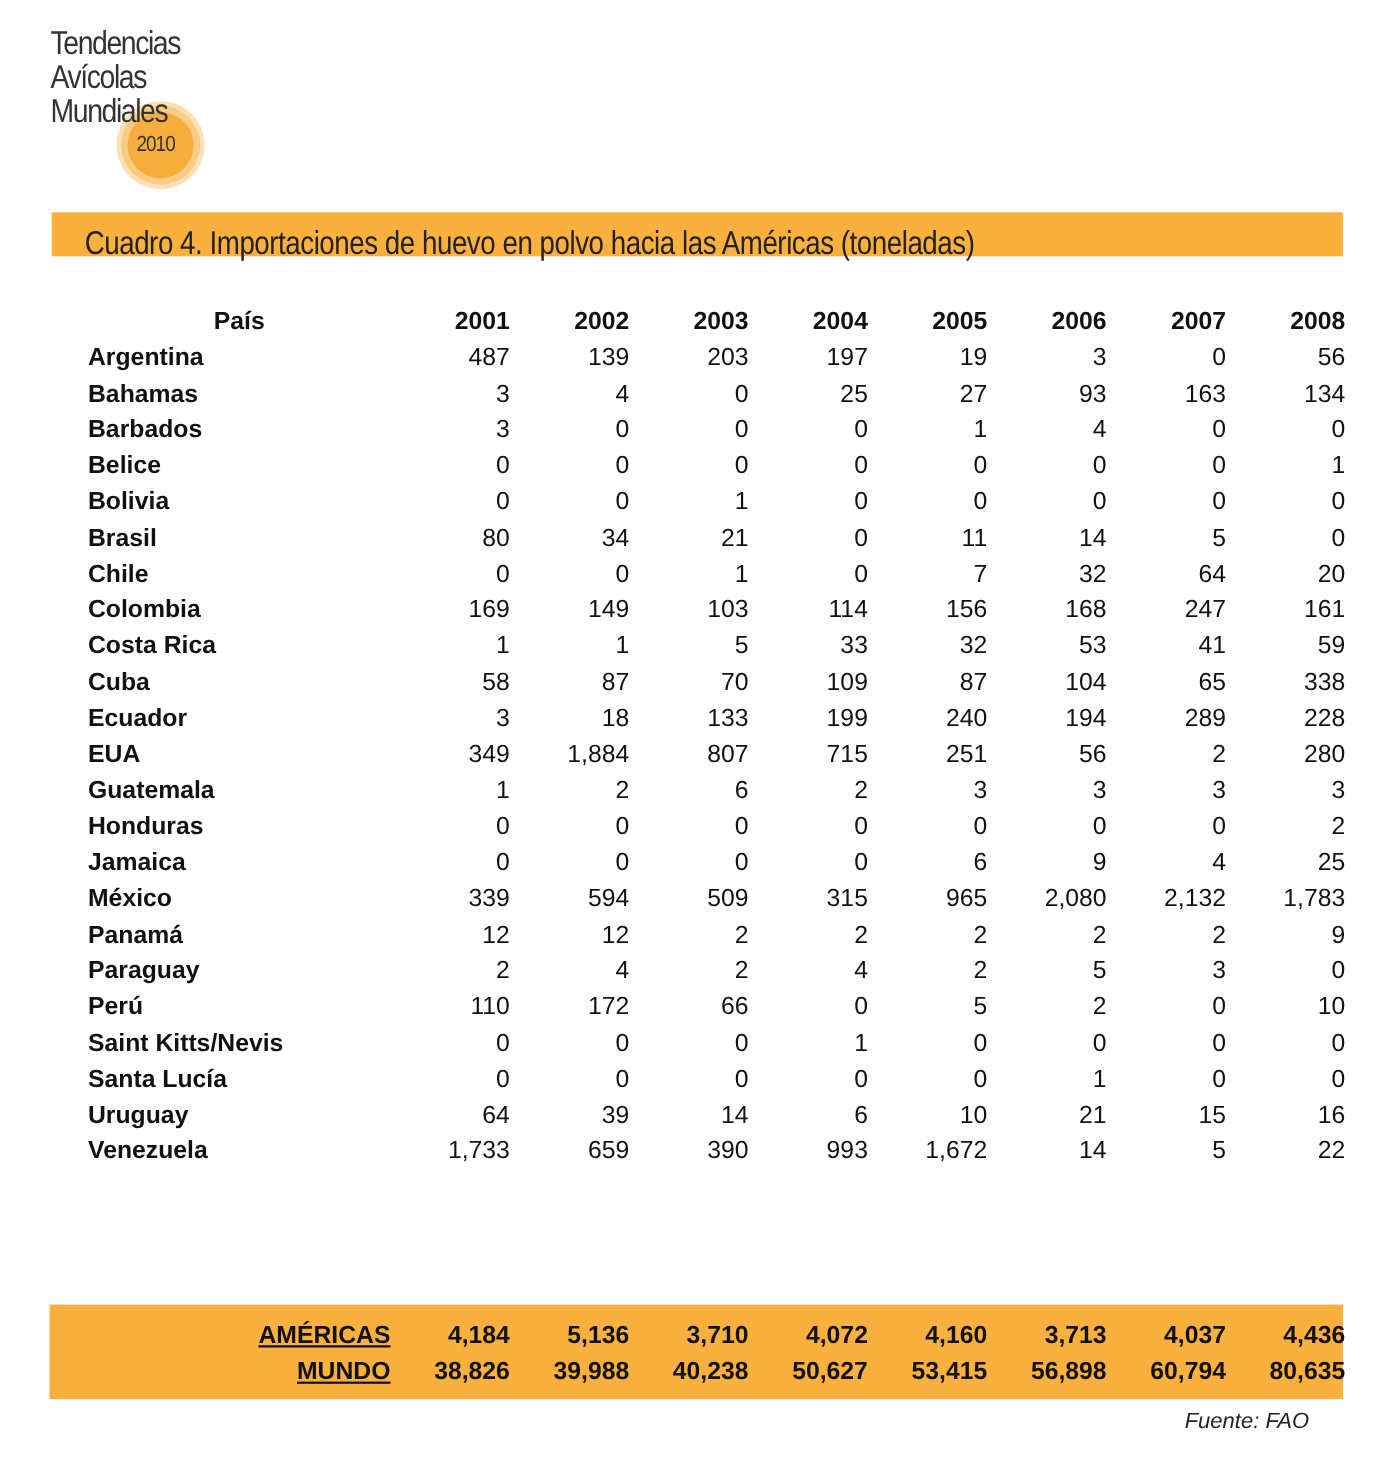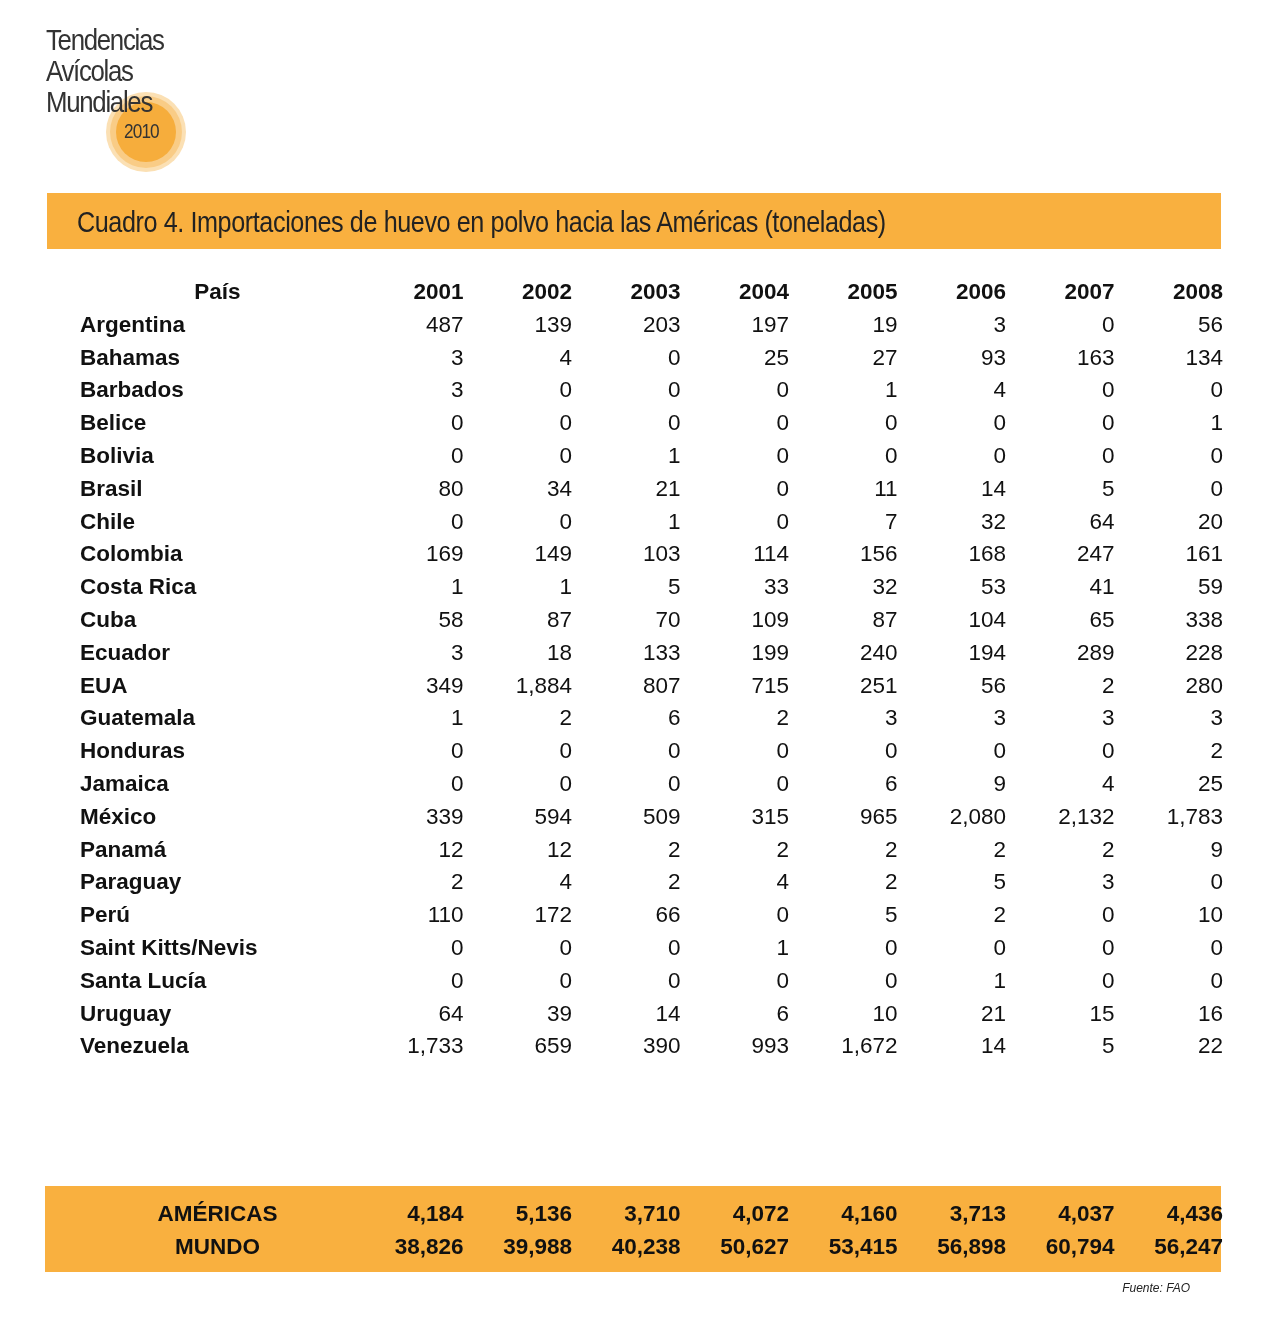--- a/index.html
+++ b/index.html
@@ -8,39 +8,39 @@
   .logo { position: absolute; left: 46px; top: 24px; width: 180px; height: 150px; }
   .logo .sun-outer { position: absolute; left: 60px; top: 68px; width: 80px; height: 80px; border-radius: 50%; background: #fbe0b4; }
   .logo .sun-mid { position: absolute; left: 64px; top: 72px; width: 72px; height: 72px; border-radius: 50%; background: #f9cc86; }
   .logo .sun-inner { position: absolute; left: 70px; top: 78px; width: 60px; height: 60px; border-radius: 50%; background: #f6ad3c; }
   .logo .line { position: absolute; left: 0; font-family: "Liberation Sans Narrow", "Liberation Sans", sans-serif; font-size: 30px; letter-spacing: -1.5px; color: #333; line-height: 31px; transform: scaleX(0.86); transform-origin: left; }
   .logo .l1 { top: 0; }
   .logo .l2 { top: 31px; }
   .logo .l3 { top: 62px; }
   .logo .year { position: absolute; left: 78px; top: 96px; font-size: 20px; color: #333; letter-spacing: -1px; transform: scaleX(0.86); transform-origin: left; }
 
-  .title-bar { position: absolute; left: 47px; top: 193px; width: 1174px; height: 56px; background: #f9b03f; }
+  .title-bar { position: absolute; left: 47px; top: 193px; width: 1174px; height: 40px; background: #f9b03f; }
   .title-bar .title { position: absolute; left: 30px; top: 12px; font-size: 30px; color: #222; letter-spacing: -0.5px; transform: scaleX(0.84); transform-origin: left; white-space: nowrap; }
 
   table.data { position: absolute; left: 80px; top: 276px; border-collapse: collapse; }
   table.data td, table.data th { padding: 0; font-size: 22.5px; height: 32.8px; line-height: 32.8px; white-space: nowrap; }
   table.data th { font-weight: bold; text-align: right; }
   table.data th.country-h { text-align: center; }
   table.data td.country { text-align: left; width: 275px; font-weight: bold; }
   table.data td.num { text-align: right; }
   col.c0 { width: 275px; }
   col.cn { width: 108.5px; }
 
   .totals-bar { position: absolute; left: 45px; top: 1186px; width: 1176px; height: 86px; background: #f9b03f; }
   table.totals { position: absolute; left: 80px; top: 1198px; border-collapse: collapse; }
   table.totals td { padding: 0; font-size: 22.5px; font-weight: bold; height: 32.5px; line-height: 32.5px; white-space: nowrap; }
-  table.totals td.country { text-align: center; }
+  table.totals td.country { text-align: right; text-decoration: underline; }
   table.totals td.num { text-align: right; }
 
-  .source { position: absolute; right: 79px; top: 1281px; font-size: 12px; font-style: italic; color: #222; }
+  .source { position: absolute; right: 79px; top: 1281px; font-size: 20px; font-style: italic; color: #222; }
 </style>
 </head>
 <body>
 
 <div class="logo">
   <div class="sun-outer"></div>
   <div class="sun-mid"></div>
   <div class="sun-inner"></div>
   <div class="line l1">Tendencias</div>
   <div class="line l2">Avícolas</div>
@@ -361,18 +361,18 @@
       </tr>
       <tr>
         <td class="country">MUNDO</td>
         <td class="num">38,826</td>
         <td class="num">39,988</td>
         <td class="num">40,238</td>
         <td class="num">50,627</td>
         <td class="num">53,415</td>
         <td class="num">56,898</td>
         <td class="num">60,794</td>
-        <td class="num">56,247</td>
+        <td class="num">80,635</td>
       </tr>
     </tbody>
 </table>
 
 <div class="source">Fuente: FAO</div>
 
 </body></html>

